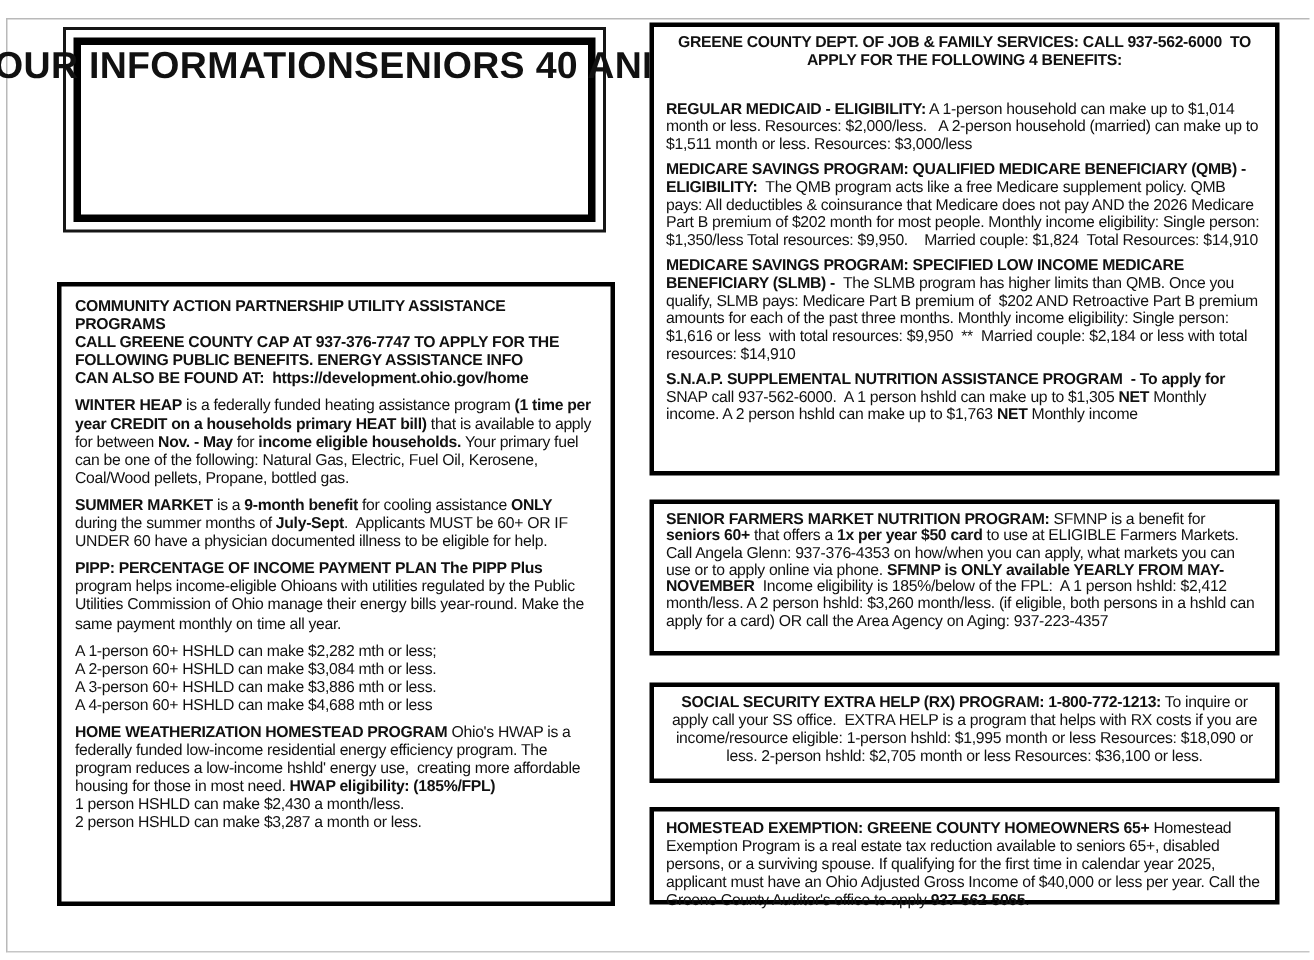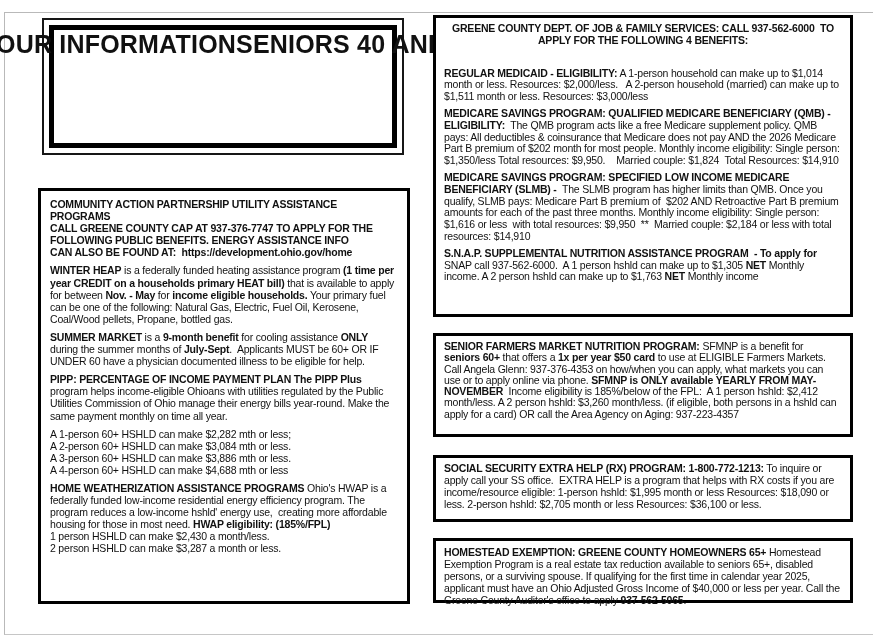--- a/index.html
+++ b/index.html
@@ -34,21 +34,21 @@
   }
   .left-box p{margin:0 0 6px;white-space:pre-wrap;}
   .left-box p:last-child{margin-bottom:0;}
 
   .rbox{left:433px;width:420px;padding:5px 8px;letter-spacing:-0.2px;}
   .rbox p{margin:0 0 5px;white-space:pre-wrap;}
   .rbox p:last-child{margin-bottom:0;}
   #rbox1{top:15px;height:302px;font-size:10.5px;line-height:11.8px;}
   #rbox1 .hdr{text-align:center;font-weight:bold;margin-bottom:21px;}
   #rbox2{top:333px;height:104px;font-size:10.5px;line-height:11.3px;}
-  #rbox3{top:455px;height:67px;font-size:10.5px;line-height:11.9px;}
+  #rbox3{top:455px;height:67px;font-size:10.5px;line-height:11.9px;text-align:center;}
   #rbox4{top:538px;height:65px;font-size:10.5px;line-height:12.1px;}
 
   .b{font-weight:bold;}
   .u{}
 </style>
 </head>
 <body>
 
 <div class="page-edge"></div>
 
@@ -64,21 +64,21 @@
 CALL GREENE COUNTY CAP AT 937-376-7747 TO APPLY FOR THE
 FOLLOWING PUBLIC BENEFITS. ENERGY ASSISTANCE INFO
 CAN ALSO BE FOUND AT:  https://development.ohio.gov/home</span></p>
   <p><span class="b u">WINTER HEAP</span><span> is a federally funded heating assistance program </span><span class="b">(1 time per year CREDIT on a households primary HEAT bill)</span><span> that is available to apply for between </span><span class="b u">Nov. - May</span><span> for </span><span class="b">income eligible households.</span><span> Your primary fuel can be one of the following: Natural Gas, Electric, Fuel Oil, Kerosene, Coal/Wood pellets, Propane, bottled gas.</span></p>
   <p><span class="b u">SUMMER MARKET</span><span> is a </span><span class="b">9-month benefit</span><span> for cooling assistance </span><span class="b">ONLY</span><span> during the summer months of </span><span class="b u">July-Sept</span><span>.  Applicants MUST be 60+ OR IF UNDER 60 have a physician documented illness to be eligible for help.</span></p>
   <p><span class="b u">PIPP: PERCENTAGE OF INCOME PAYMENT PLAN</span><span class="b"> The PIPP Plus</span><span> program helps income-eligible Ohioans with utilities regulated by the Public Utilities Commission of Ohio manage their energy bills year-round. Make the same payment monthly on time all year.</span></p>
   <p><span>A 1-person 60+ HSHLD can make $2,282 mth or less;
 A 2-person 60+ HSHLD can make $3,084 mth or less.
 A 3-person 60+ HSHLD can make $3,886 mth or less.
 A 4-person 60+ HSHLD can make $4,688 mth or less</span></p>
-  <p><span class="b u">HOME WEATHERIZATION ASSISTANCE PROGRAMS</span><span> Ohio's HWAP is a federally funded low-income residential energy efficiency program. The program reduces a low-income hshld' energy use,  creating more affordable housing for those in most need. </span><span class="b">HWAP eligibility: (185%/FPL)</span><span>
+  <p><span class="b u">HOME WEATHERIZATION HOMESTEAD PROGRAM</span><span> Ohio's HWAP is a federally funded low-income residential energy efficiency program. The program reduces a low-income hshld' energy use,  creating more affordable housing for those in most need. </span><span class="b">HWAP eligibility: (185%/FPL)</span><span>
 1 person HSHLD can make $2,430 a month/less.
 2 person HSHLD can make $3,287 a month or less.</span></p>
 </div>
 
 <div class="box rbox" id="rbox1">
   <p class="hdr"><span class="b">GREENE COUNTY DEPT. OF JOB &amp; FAMILY SERVICES: CALL 937-562-6000  TO APPLY FOR THE FOLLOWING 4 BENEFITS:</span></p>
   <p><span class="b">REGULAR MEDICAID - ELIGIBILITY:</span><span> A 1-person household can make up to $1,014 month or less. Resources: $2,000/less.   A 2-person household (married) can make up to $1,511 month or less. Resources: $3,000/less</span></p>
   <p><span class="b">MEDICARE SAVINGS PROGRAM: QUALIFIED MEDICARE BENEFICIARY (QMB) - ELIGIBILITY:</span><span>  The QMB program acts like a free Medicare supplement policy. QMB pays: All deductibles &amp; coinsurance that Medicare does not pay AND the 2026 Medicare Part B premium of $202 month for most people. Monthly income eligibility: Single person: $1,350/less Total resources: $9,950.    Married couple: $1,824  Total Resources: $14,910</span></p>
   <p><span class="b">MEDICARE SAVINGS PROGRAM: SPECIFIED LOW INCOME MEDICARE BENEFICIARY (SLMB) - </span><span> The SLMB program has higher limits than QMB. Once you qualify, SLMB pays: Medicare Part B premium of  $202 AND Retroactive Part B premium amounts for each of the past three months. Monthly income eligibility: Single person:   $1,616 or less  with total resources: $9,950  **  Married couple: $2,184 or less with total resources: $14,910</span></p>
   <p><span class="b">S.N.A.P. SUPPLEMENTAL NUTRITION ASSISTANCE PROGRAM  - To apply for </span><span>SNAP call 937-562-6000.  A 1 person hshld can make up to $1,305 </span><span class="b u">NET</span><span> Monthly income. A 2 person hshld can make up to $1,763 </span><span class="b u">NET </span><span>Monthly income</span></p>

